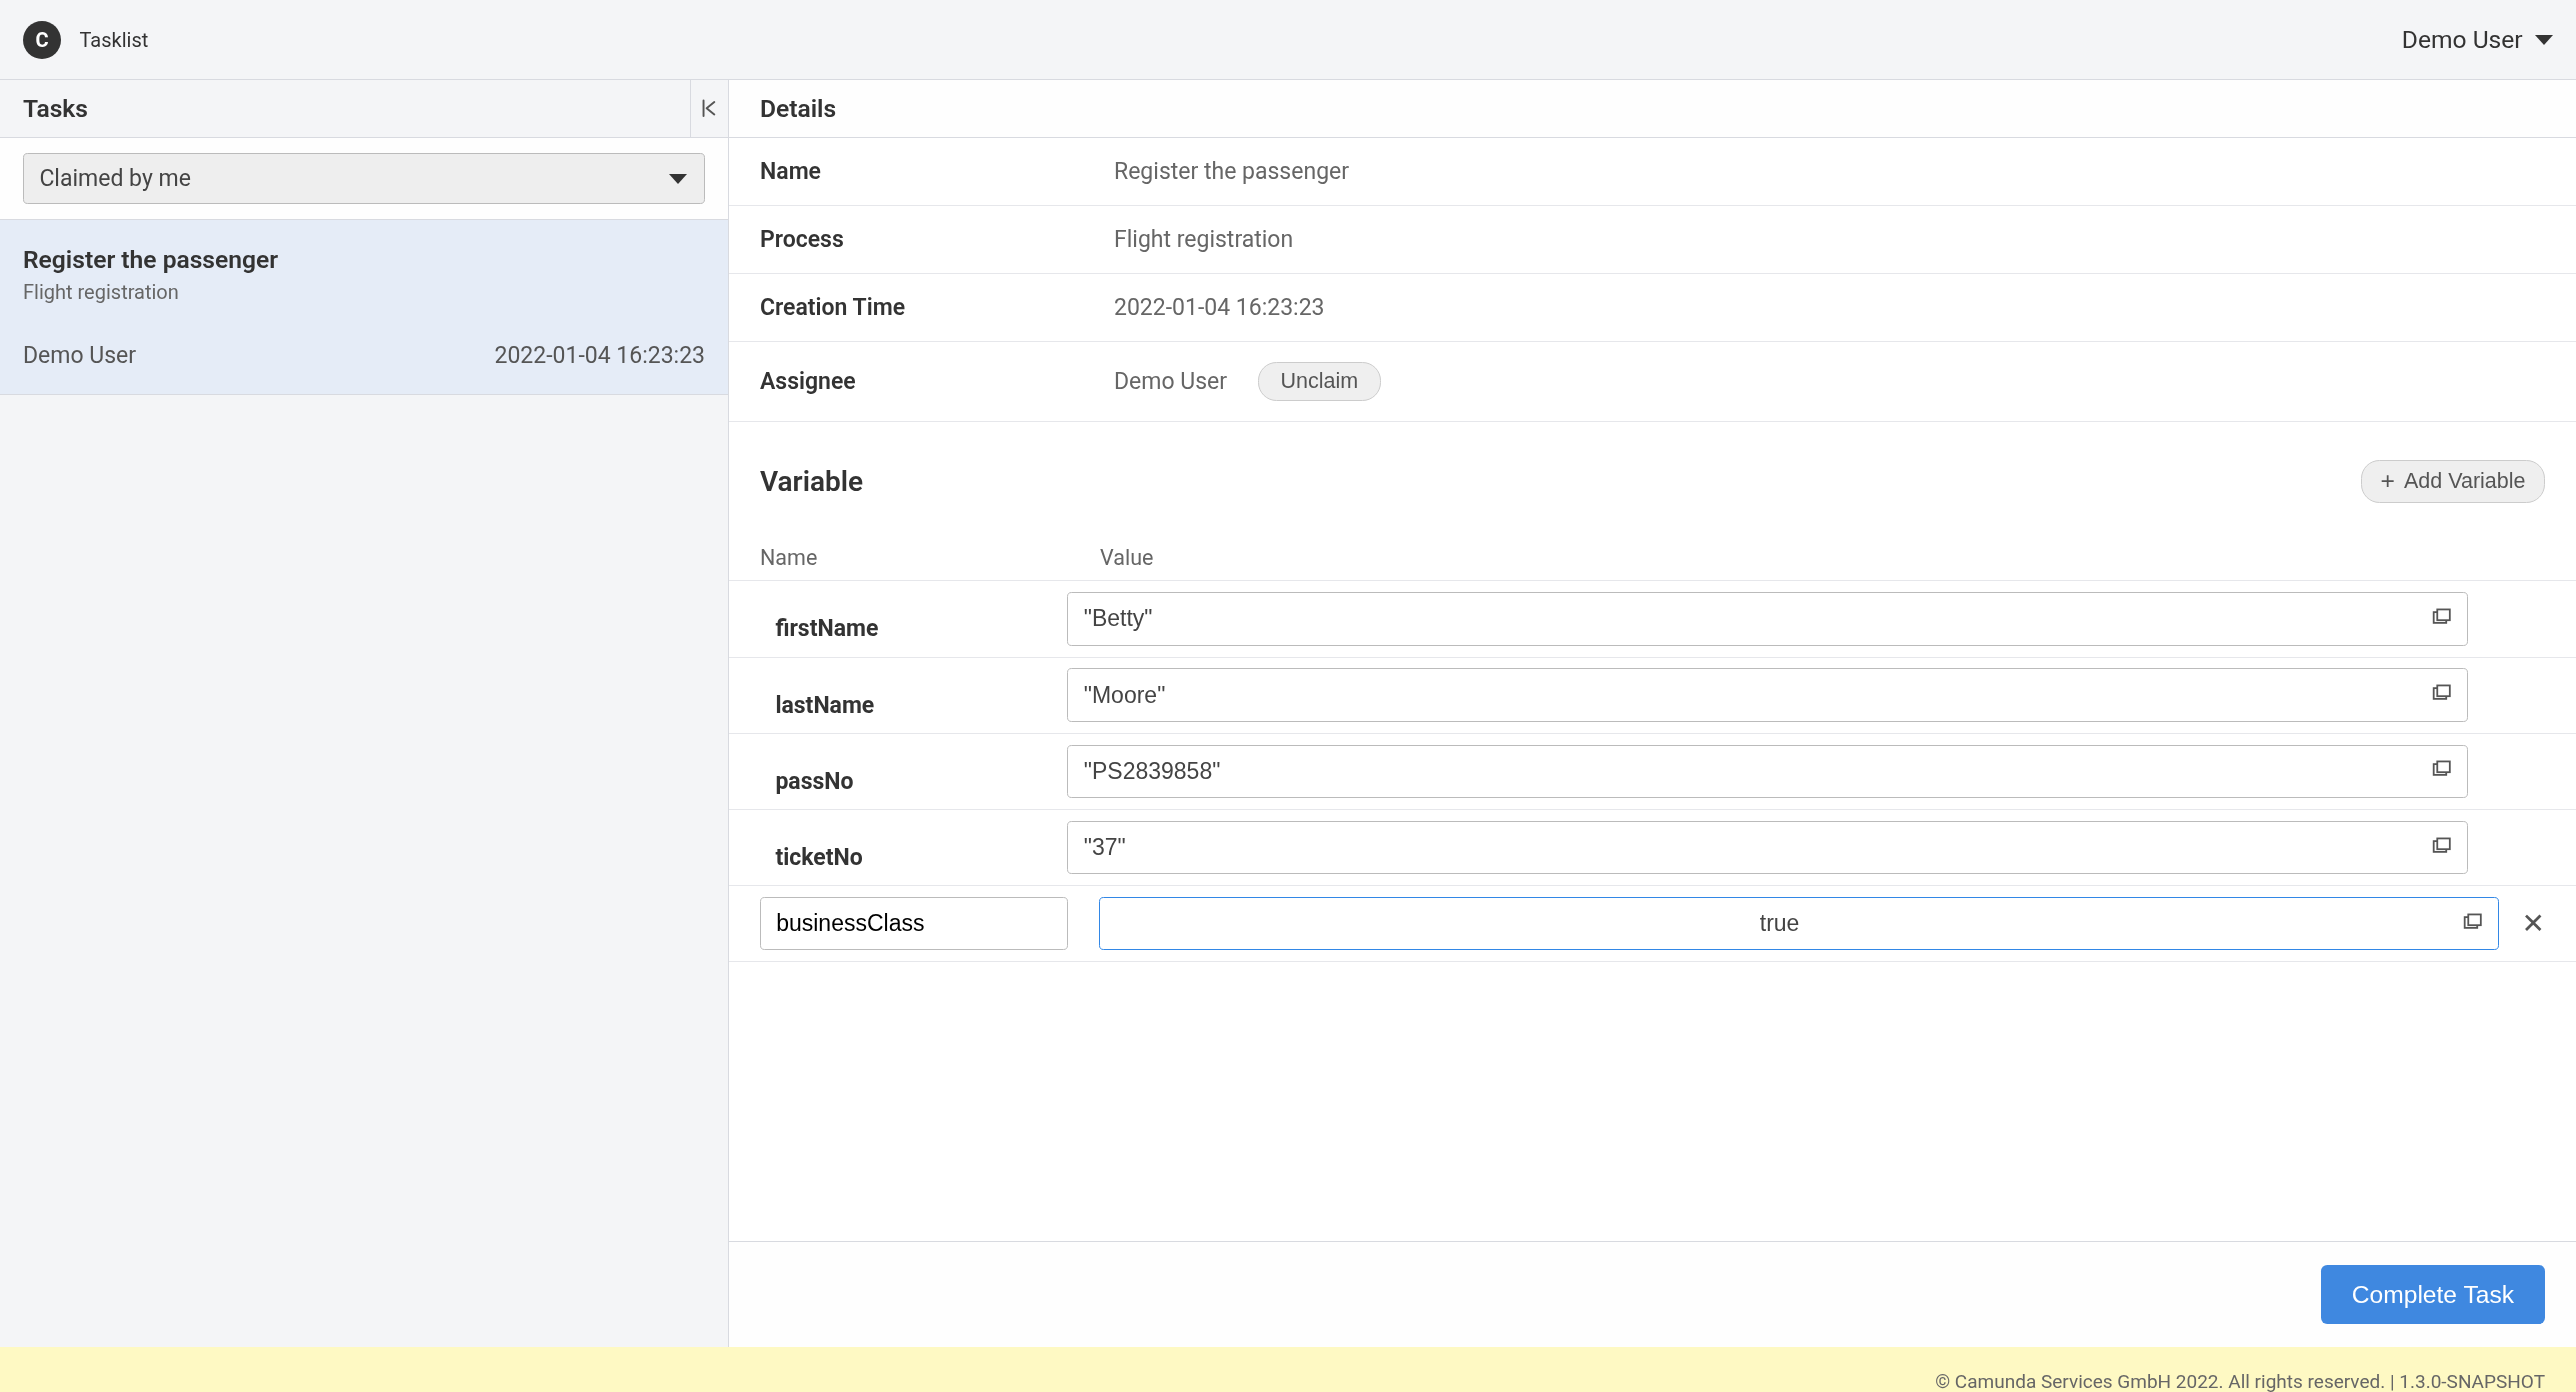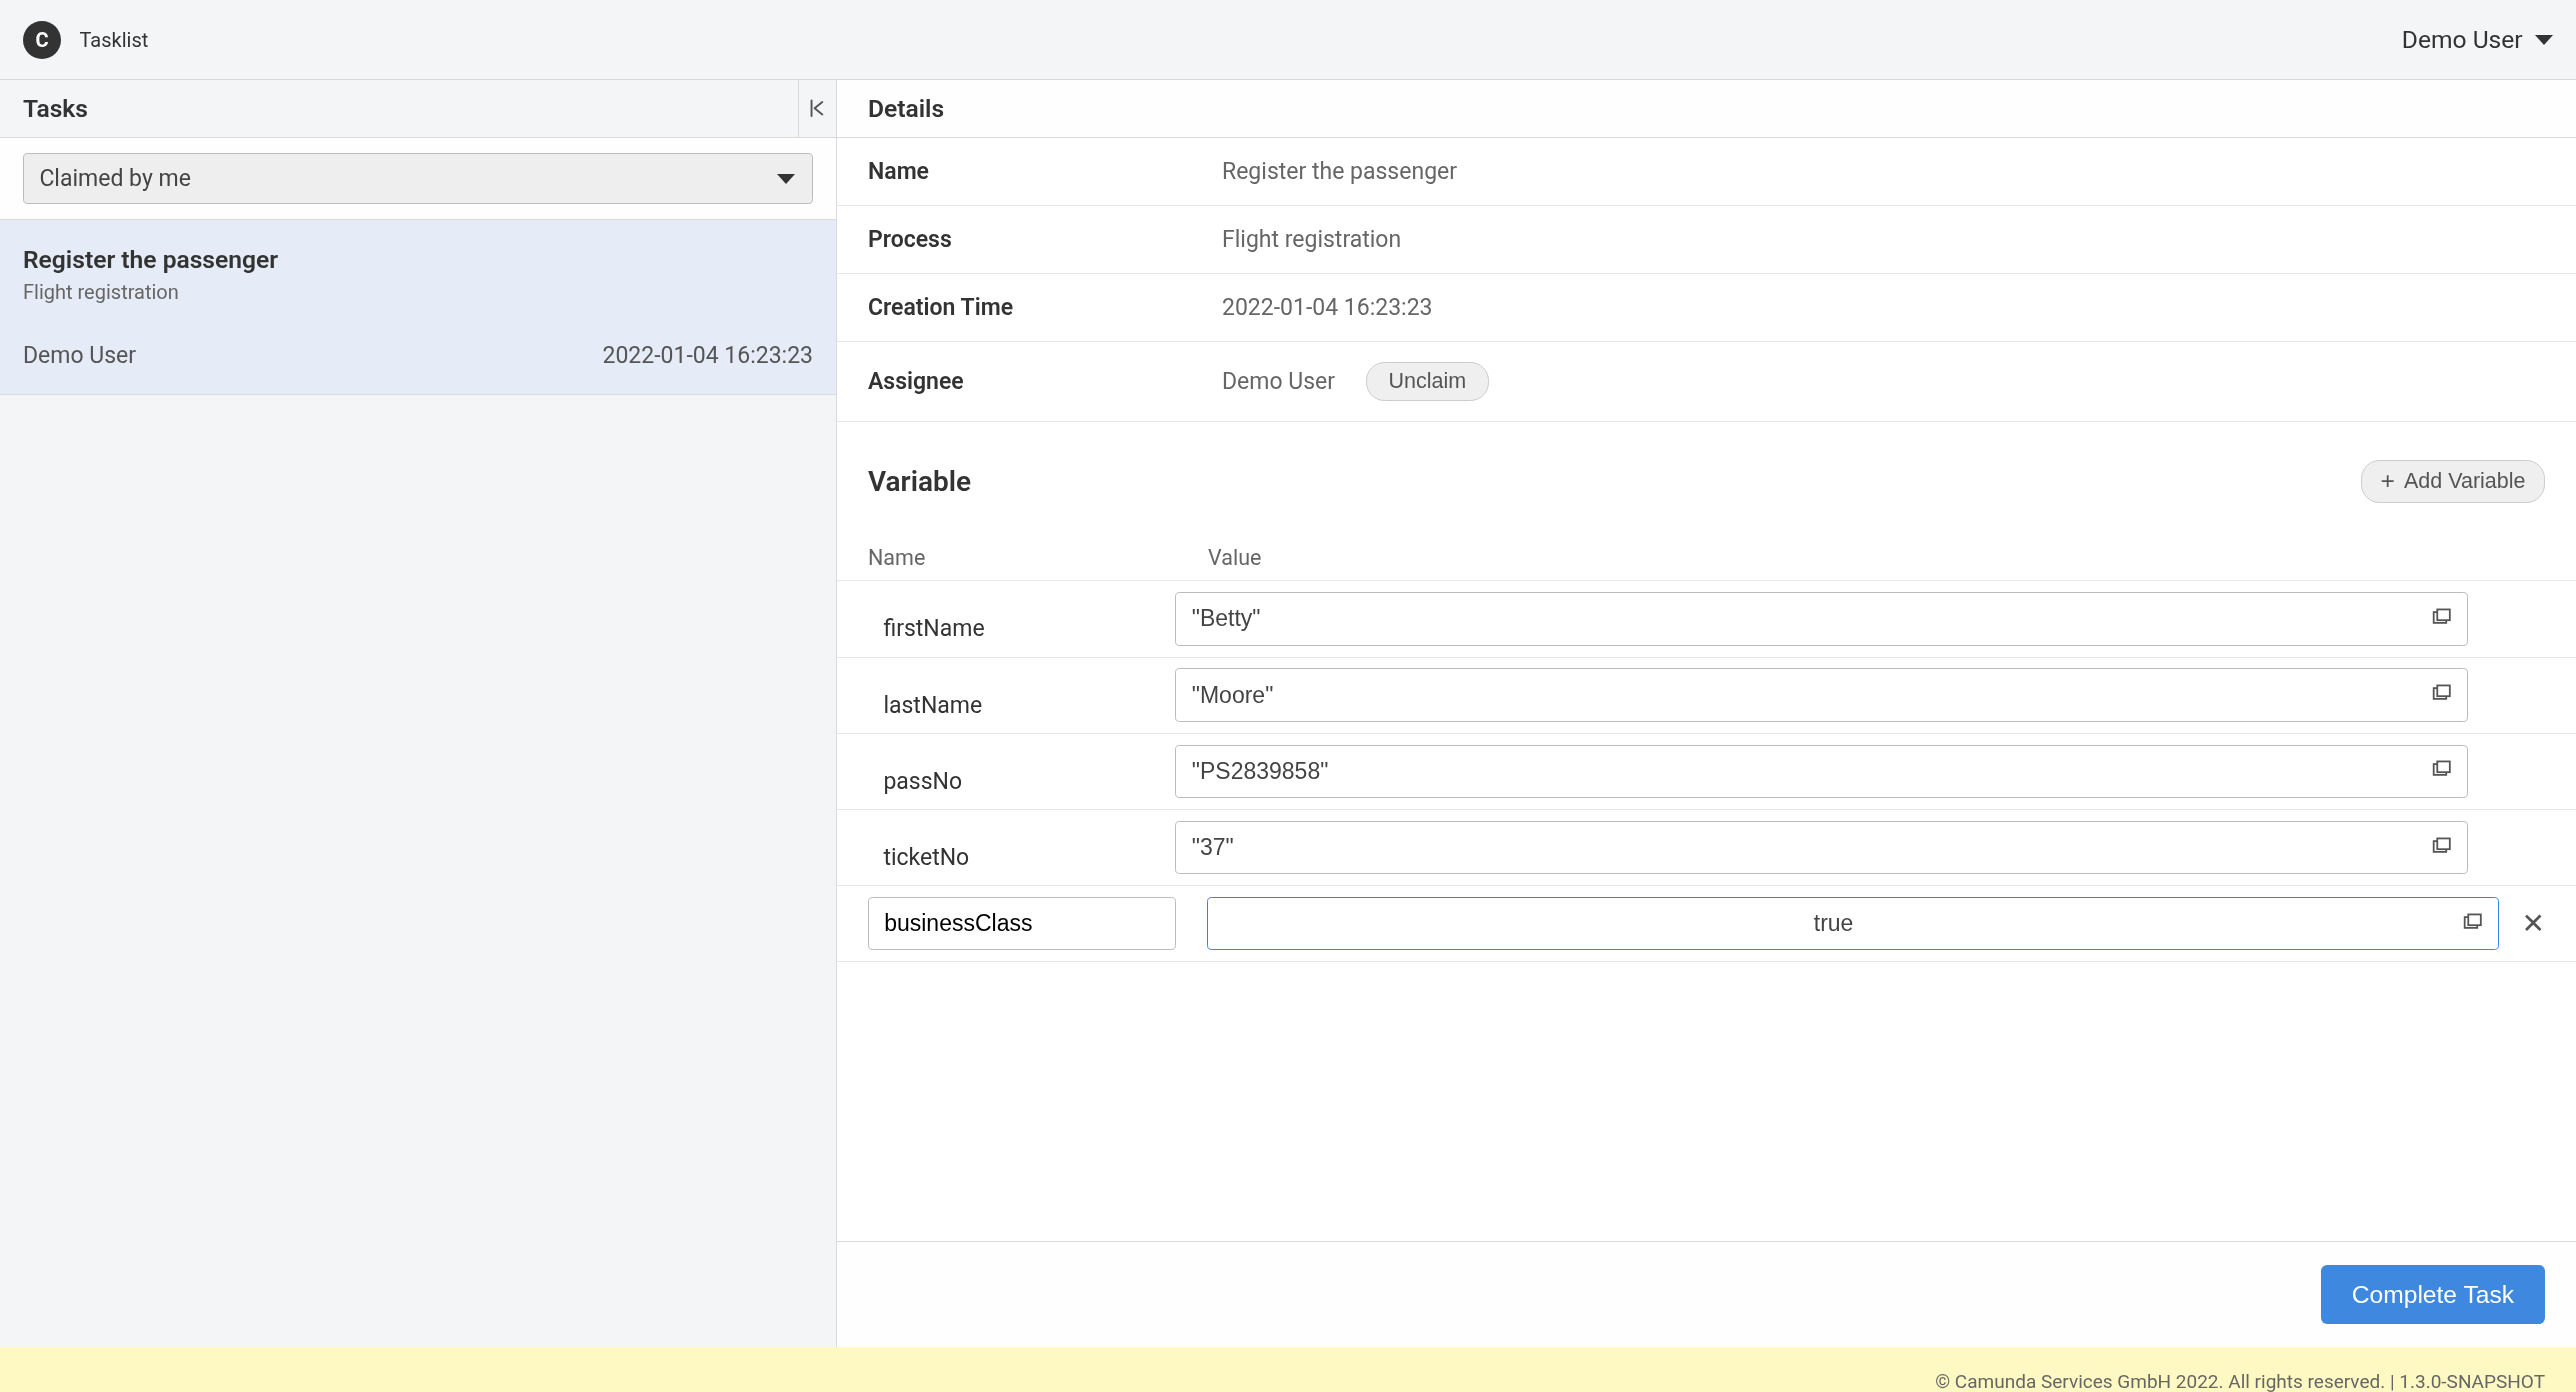--- a/index.html
+++ b/index.html
@@ -57,21 +57,21 @@
       height: 0;
       border-left: 9.2px solid transparent;
       border-right: 9.2px solid transparent;
       border-top: 10.8px solid #333;
     }
     .main {
       display: flex;
       height: calc(100% - 80px - 46px);
     }
     .sidebar {
-      width: 837px;
+      width: 729px;
       border-right: 0.8px solid #d8dae0;
       background: #f4f5f7;
       display: flex;
       flex-direction: column;
     }
     .sidebar-header {
       display: flex;
       align-items: center;
       justify-content: space-between;
       padding: 0 23px;
@@ -246,21 +246,21 @@
       display: flex;
       align-items: center;
       padding: 10.8px 31px 10.8px 15.4px;
       border-bottom: 0.8px solid #e6e7eb;
       gap: 0px;
     }
     .var-name {
       width: 323px;
       padding-left: 31px;
       font-size: 23px;
-      font-weight: 400;
+      font-weight: 700;
       color: #333;
       margin-top: 20px;
     }
     .var-name-input {
       width: 308px;
       margin-left: 15.4px;
       margin-right: 31px;
       padding: 12.3px 15.4px;
       font-size: 23px;
       border: 0.8px solid #bbb;

